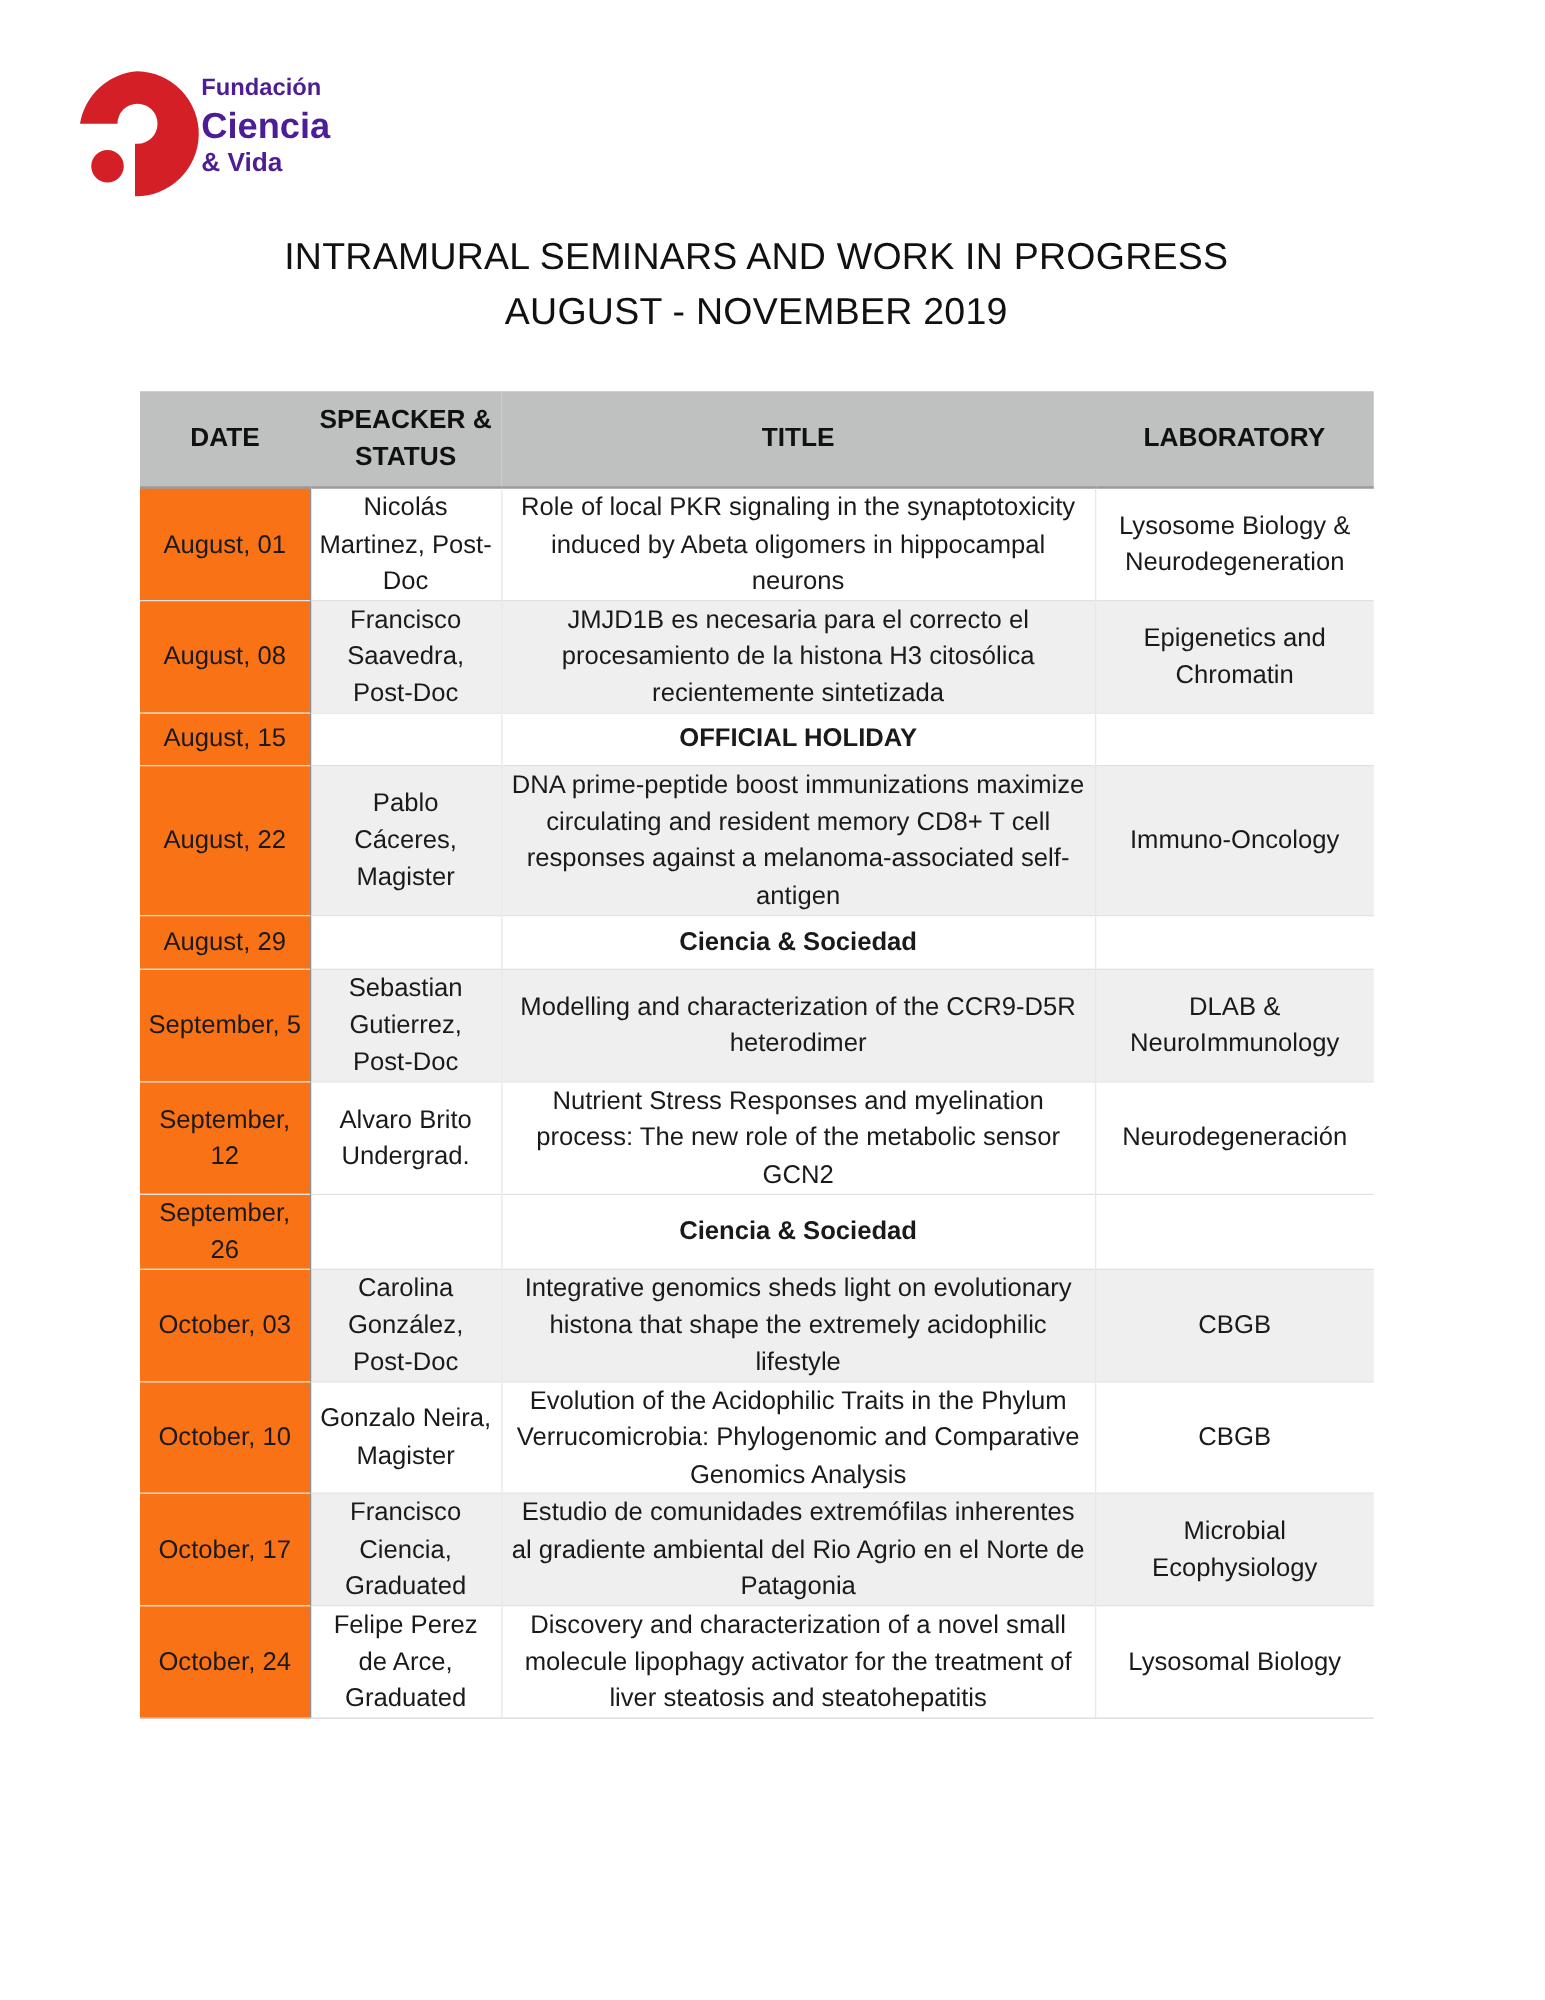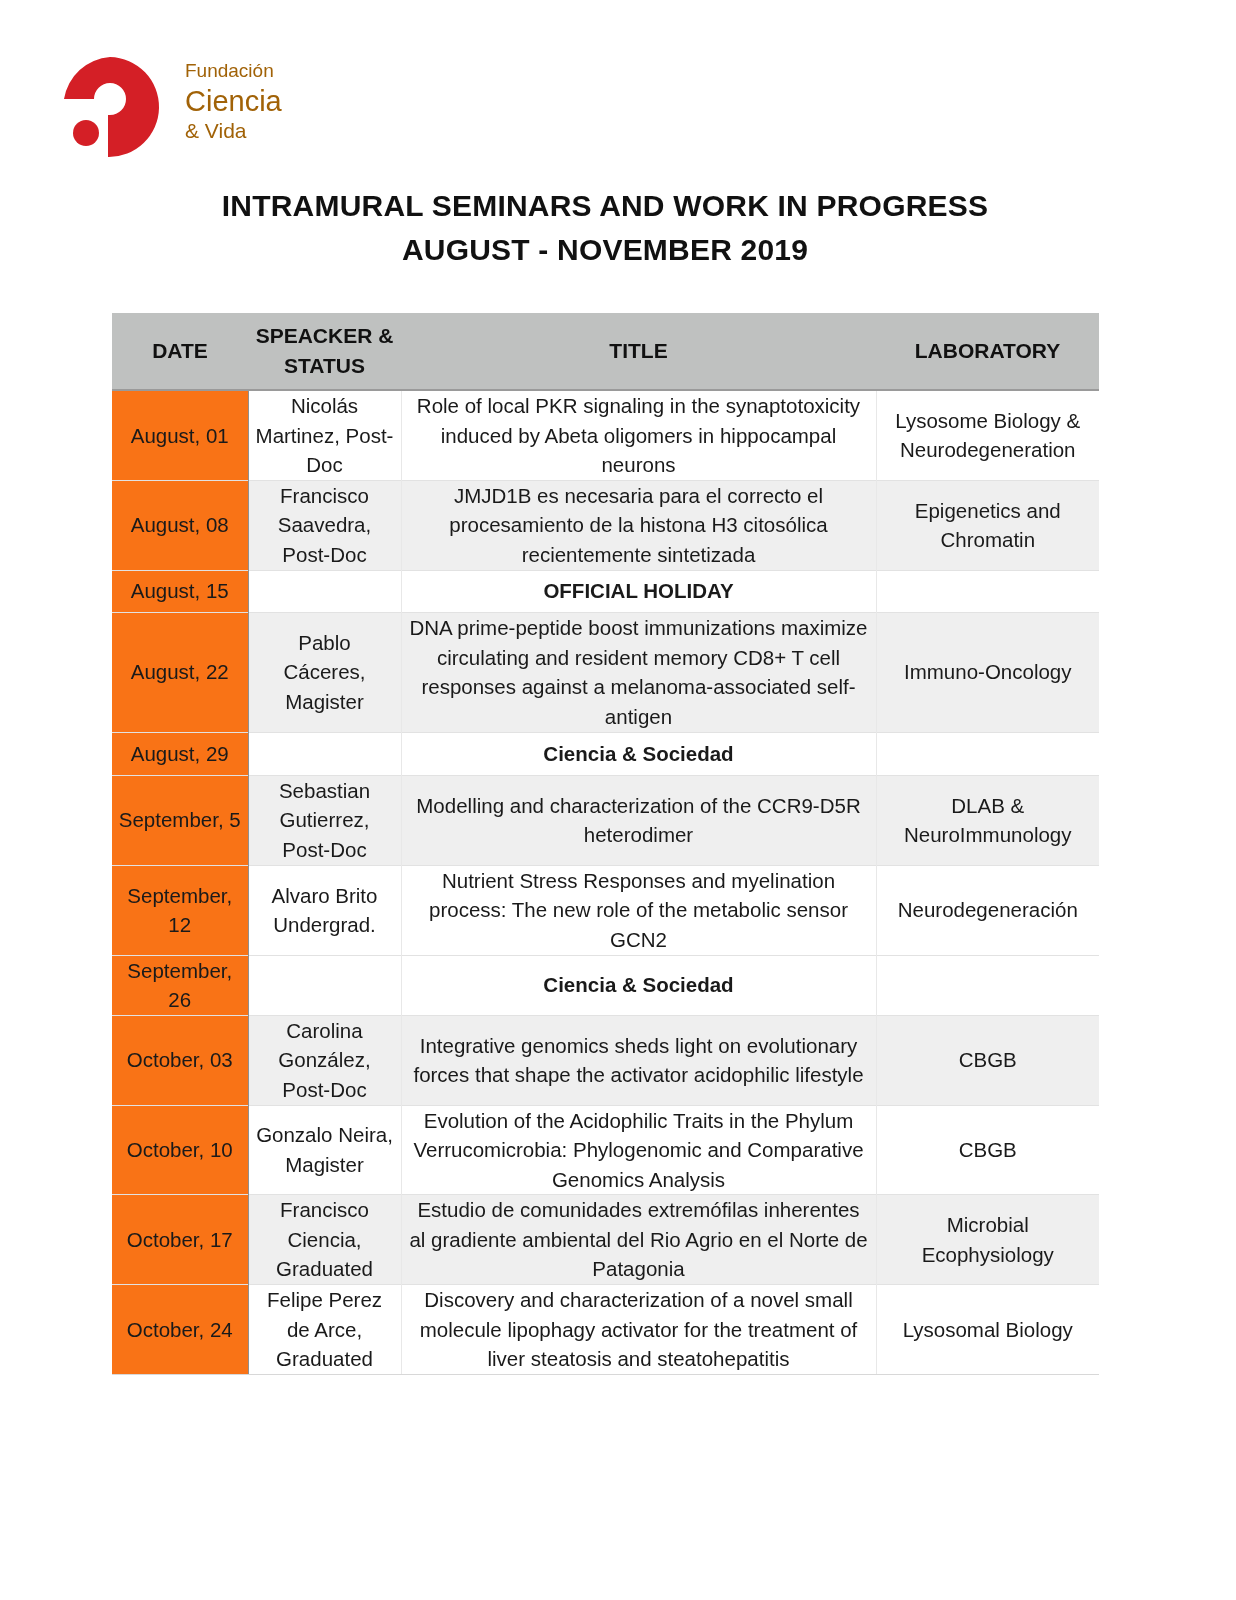--- a/index.html
+++ b/index.html
@@ -2,27 +2,27 @@
 <html><head>
   <meta charset="utf-8">
   <style>
     html, body { margin: 0; padding: 0; background: #ffffff; }
     body {
       width: 1236px; height: 1600px; position: relative; overflow: hidden;
       font-family: "Liberation Sans", "DejaVu Sans", sans-serif; color: #111;
     }
     .logo { position: absolute; left: 58px; top: 55px; width: 240px; height: 110px; }
     .logo-mark { position: absolute; left: 0; top: 0; width: 110px; height: 110px; }
-    .logo-text { position: absolute; left: 127px; top: 6px; color: #a16207; font-weight: normal; line-height: 1; }
+    .logo-text { position: absolute; left: 103px; top: 6px; color: #4c1d95; font-weight: bold; line-height: 1; }
     .logo-text .l1 { font-size: 19px; display: block; margin-bottom: 7px; }
     .logo-text .l2 { font-size: 29px; display: block; margin-bottom: 4px; }
     .logo-text .l3 { font-size: 21px; display: block; }
 
     .title { position: absolute; left: 0; width: 1210px; text-align: center; top: 184px;
-      font-size: 30px; font-weight: bold; line-height: 44px; color: #111; letter-spacing: 0.2px; }
+      font-size: 30px; font-weight: normal; line-height: 44px; color: #111; letter-spacing: 0.2px; }
 
     table.sched {
       position: absolute; left: 112px; top: 313px; width: 987px;
       border-collapse: collapse; table-layout: fixed; font-size: 20.5px;
     }
     table.sched col.c-date { width: 136px; }
     table.sched col.c-spk { width: 153px; }
     table.sched col.c-title { width: 475px; }
     table.sched col.c-lab { width: 223px; }
     table.sched th {
@@ -120,21 +120,21 @@
     </tr>
     <tr class="odd" style="height:60px">
       <td class="date">September, 26</td>
       <td></td>
       <td class="bold">Ciencia &amp; Sociedad</td>
       <td></td>
     </tr>
     <tr class="even" style="height:90px">
       <td class="date">October, 03</td>
       <td>Carolina González, Post-Doc</td>
-      <td>Integrative genomics sheds light on evolutionary forces that shape the activator acidophilic lifestyle</td>
+      <td>Integrative genomics sheds light on evolutionary histona that shape the extremely acidophilic lifestyle</td>
       <td>CBGB</td>
     </tr>
     <tr class="odd" style="height:89px">
       <td class="date">October, 10</td>
       <td>Gonzalo Neira, Magister</td>
       <td>Evolution of the Acidophilic Traits in the Phylum Verrucomicrobia: Phylogenomic and Comparative Genomics Analysis</td>
       <td>CBGB</td>
     </tr>
     <tr class="even" style="height:90px">
       <td class="date">October, 17</td>

